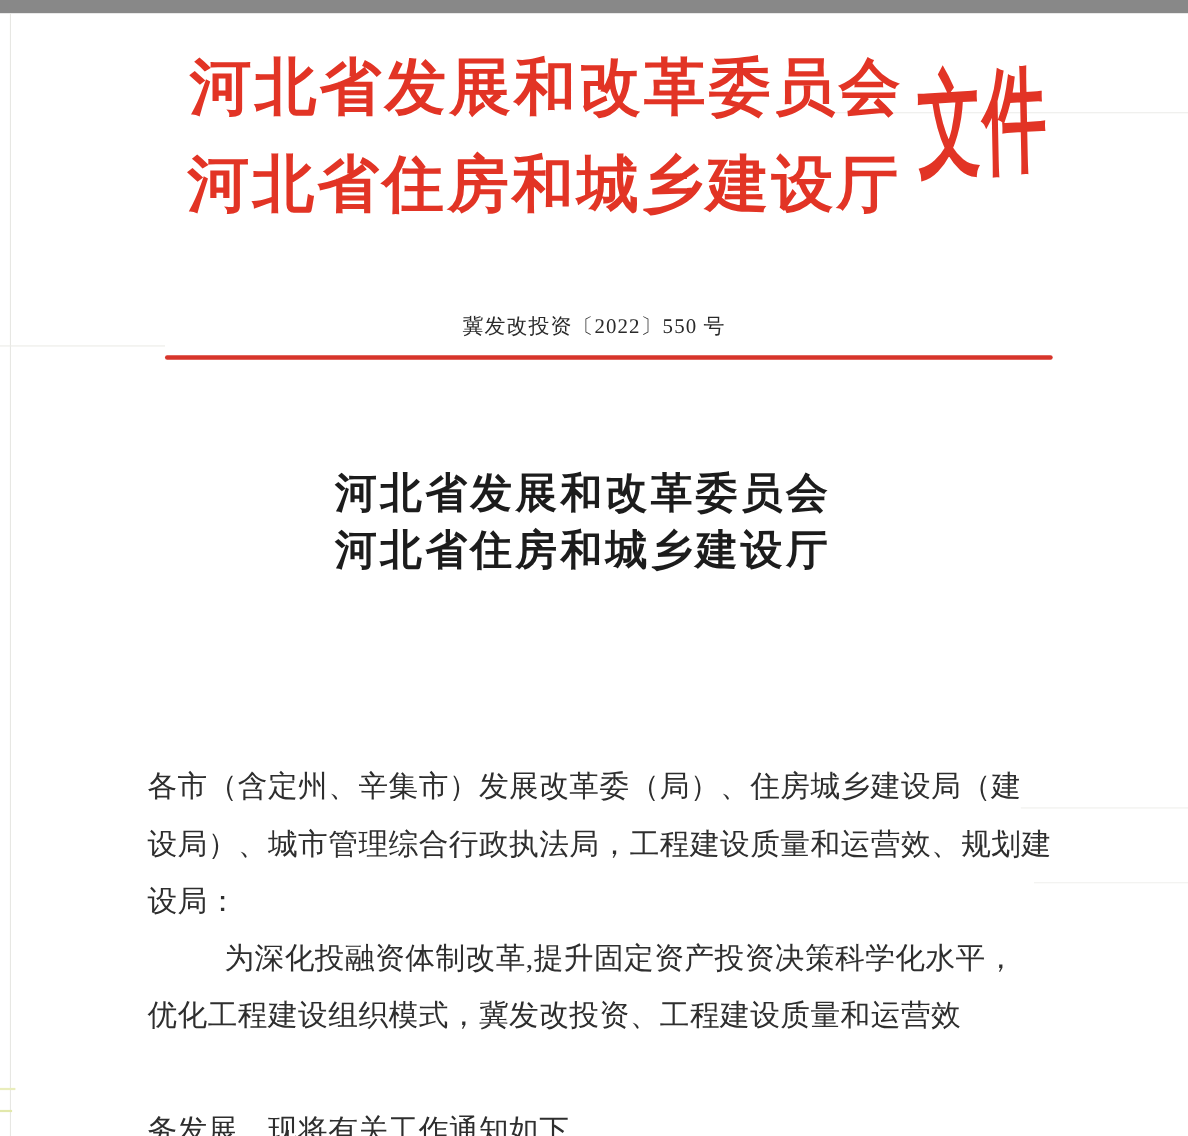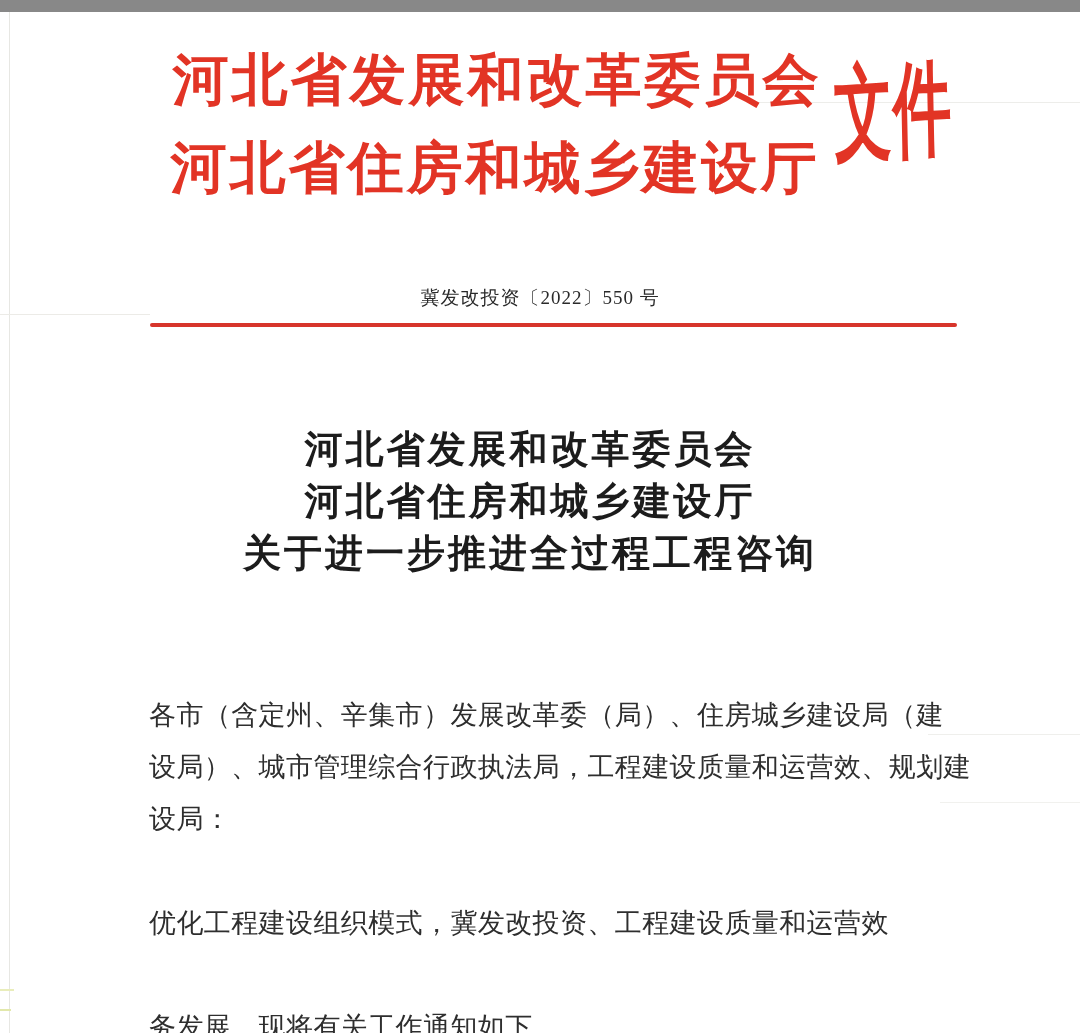--- a/index.html
+++ b/index.html
@@ -74,21 +74,21 @@
     text-align:center;
     color:#1c1c1c;
     font-weight:bold;
     font-size:38px;
     line-height:52px;
     letter-spacing:3px;
   }
   
   .body-line{
     position:absolute;
-    left:149px;
+    left:134px;
     white-space:nowrap;
     color:#2e2e2e;
     font-size:27px;
     letter-spacing:0.4px;
     line-height:1;
   }
   .body-line.indent{left:204px;}
 </style>
 </head>
 <body>
@@ -106,22 +106,22 @@
   <div class="org-line org-line-1">河北省发展和改革委员会</div>
   <div class="org-line org-line-2">河北省住房和城乡建设厅</div>
   <div class="doc-mark">文件</div>
 
   <div class="doc-number">冀发改投资〔2022〕550 号</div>
   <div class="red-rule"></div>
 
   <div class="doc-title">
     <div>河北省发展和改革委员会</div>
     <div>河北省住房和城乡建设厅</div>
-    <div>关于进一步推进全过程工程咨询</div>
   </div>
 
   <div class="body-line" style="top:690px">各市（含定州、辛集市）发展改革委（局）、住房城乡建设局（建</div>
   <div class="body-line" style="top:742px">设局）、城市管理综合行政执法局，工程建设质量和运营效、规划建</div>
   <div class="body-line" style="top:794px">设局：</div>
+  <div class="body-line indent" style="top:846px">为深化投融资体制改革,提升固定资产投资决策科学化水平，</div>
   <div class="body-line" style="top:898px">优化工程建设组织模式，冀发改投资、工程建设质量和运营效</div>
   <div class="body-line" style="top:1002px">务发展，现将有关工作通知如下。</div>
 
 </div>
 
 </body></html>

